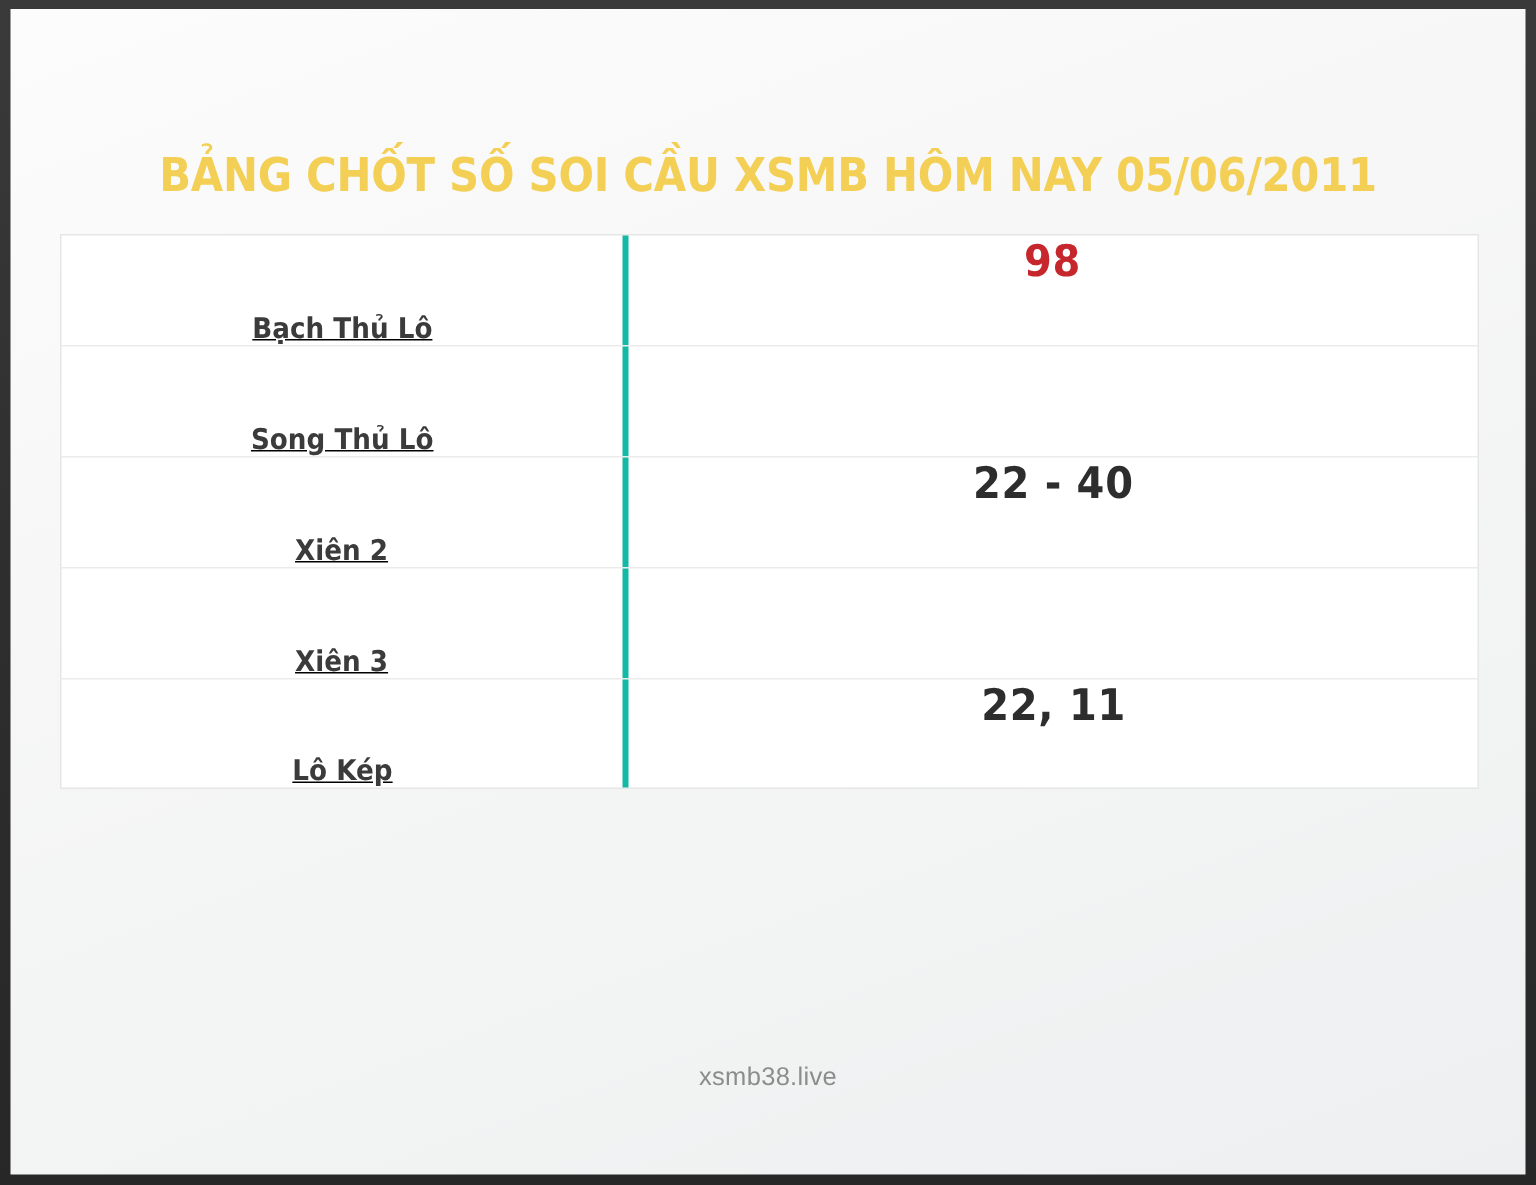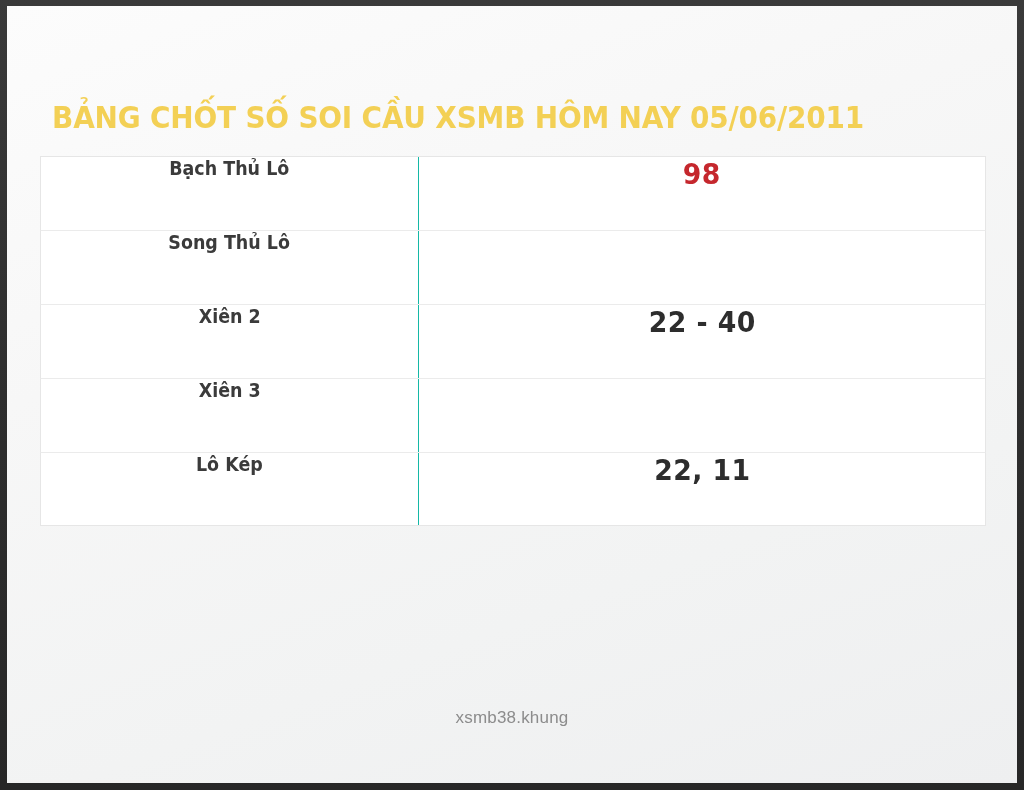--- a/index.html
+++ b/index.html
@@ -35,20 +35,21 @@
       linear-gradient(160deg, #fcfcfc 0%, #f7f7f7 35%, #f2f3f3 70%, #eeeff0 100%);
     overflow: hidden;
   }
 
   
   .title-wrap {
     position: absolute;
     left: 0;
     right: 0;
     top: 72px;
+    text-align: center;
   }
   .title {
     display: inline-block;
     font-family: "DejaVu Sans", "Liberation Sans", sans-serif;
     font-weight: bold;
     font-size: 31px;
     letter-spacing: -0.2px;
     color: #f3d055;
     white-space: nowrap;
     transform: scaleX(0.9);
@@ -77,24 +78,25 @@
   .row:last-child {
     border-bottom: 1px solid #e6e6e6;
   }
   .row + .row {
     border-top: 1px solid #ebebeb;
   }
   .cell-label {
     width: 378px;
     flex: 0 0 378px;
     display: flex;
-    align-items: flex-start;
+    align-items: flex-end;
     justify-content: center;
     box-sizing: border-box;
-    border-right: 1px solid #14b8a6;
+    border-right: 4px solid #14b8a6;
+    text-decoration: underline;
   }
   .cell-value {
     flex: 1 1 auto;
     display: flex;
     justify-content: center;
     box-sizing: border-box;
   }
   .label-text {
     font-family: "DejaVu Sans", "Liberation Sans", sans-serif;
     font-weight: bold;
@@ -181,17 +183,17 @@
         </div>
         <div class="cell-value">
           <span class="value-text">22, 11</span>
         </div>
       </div>
 
 
     </div>
 
     <div class="footer">
-      <span class="footer-text">xsmb38.khung</span>
+      <span class="footer-text">xsmb38.live</span>
     </div>
 
   </div>
 </div>
 
 </body></html>

